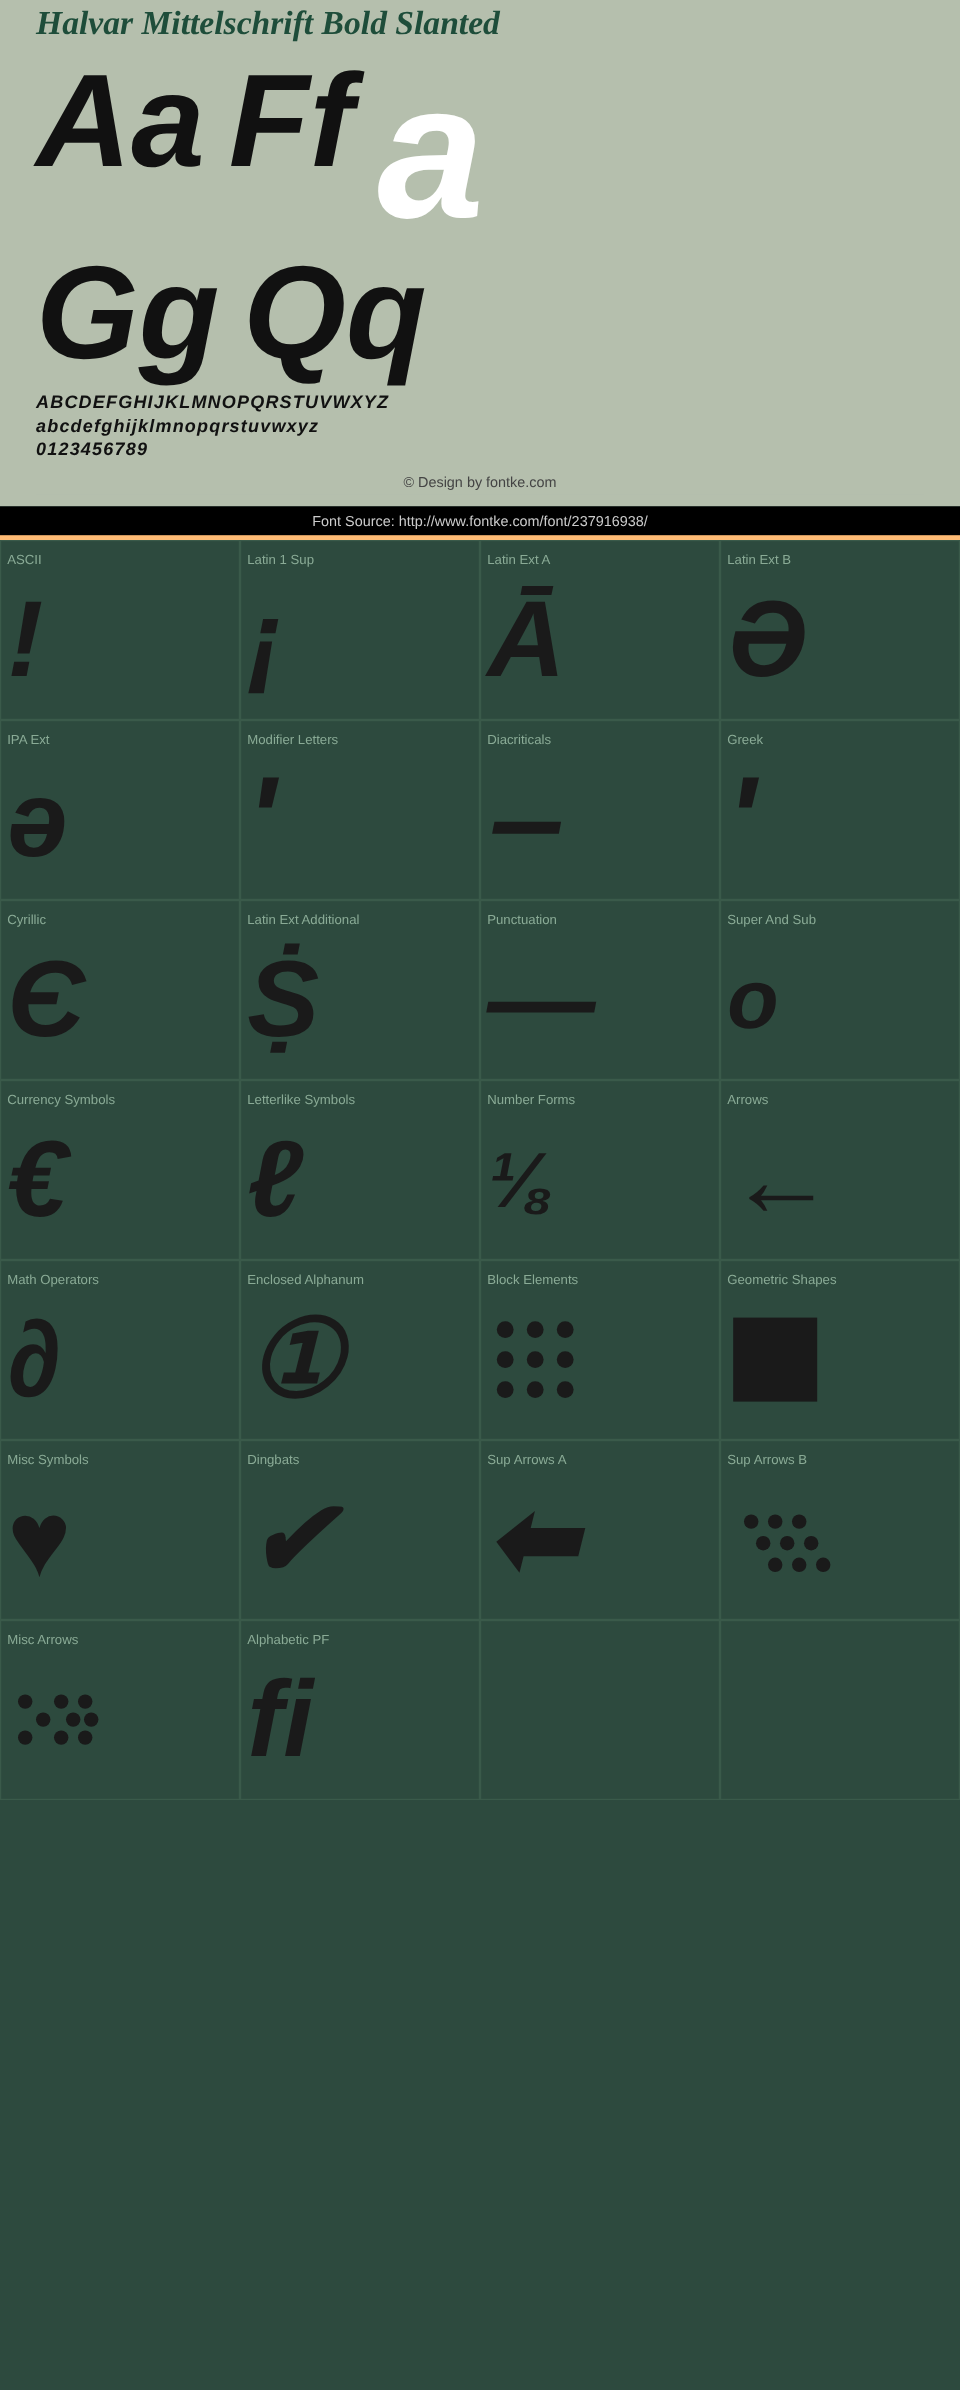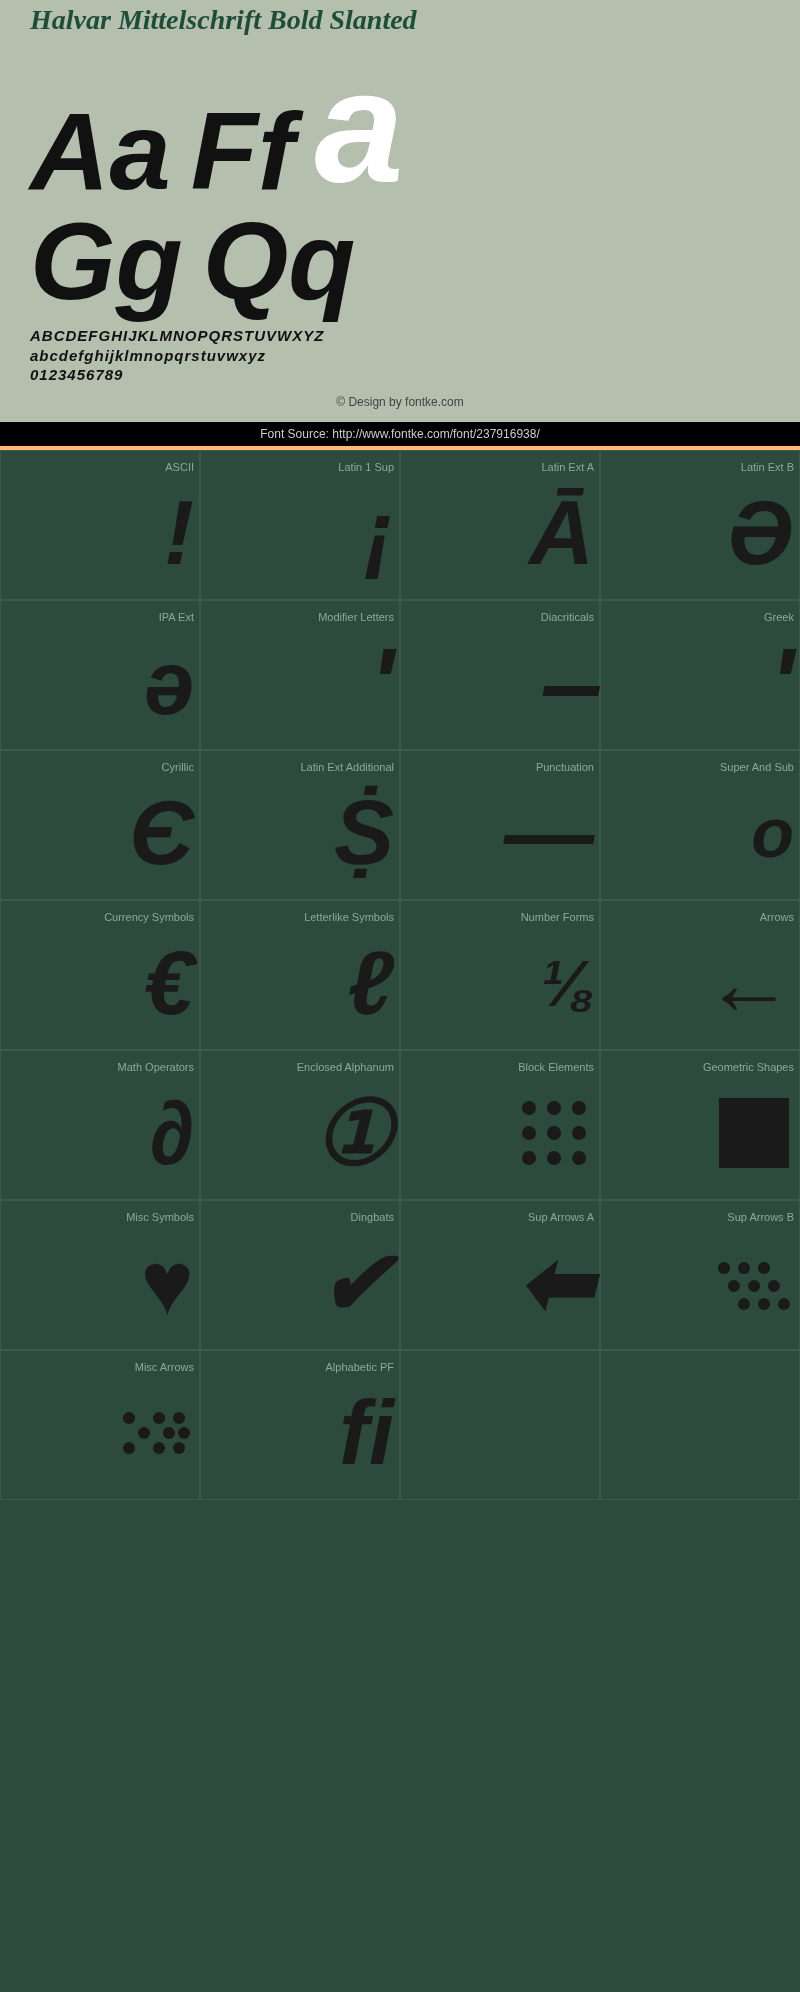--- a/index.html
+++ b/index.html
@@ -72,21 +72,21 @@
 
     
     .glyph-grid {
       display: grid;
       grid-template-columns: repeat(4, 1fr);
       background: #2d4a3e;
     }
     .glyph-cell {
       display: flex;
       flex-direction: column;
-      align-items: flex-end;
+      align-items: flex-start;
       padding: 10px 5px 15px 5px;
       min-height: 150px;
       border: 1px solid #3a5a4a;
     }
     .glyph-label {
       font-size: 11px;
       color: #8aab96;
       margin-bottom: 10px;
       text-align: center;
       font-family: Arial, sans-serif;
@@ -119,21 +119,21 @@
     }
   </style>
 </head>
 <body>
 
 <div class="top-banner">
   <div class="font-title">Halvar Mittelschrift Bold Slanted</div>
 
   <div class="big-letters">
     <div style="display:flex; flex-direction:column;">
-      <div style="display:flex; align-items:flex-end;">
+      <div style="display:flex; align-items:flex-start;">
         <span class="big-char">Aa</span>
         <span class="big-char">Ff</span>
         <span class="big-char-white">a</span>
       </div>
       <div style="display:flex; align-items:flex-end;">
         <span class="big-char">Gg</span>
         <span class="big-char">Qq</span>
       </div>
     </div>
   </div>

